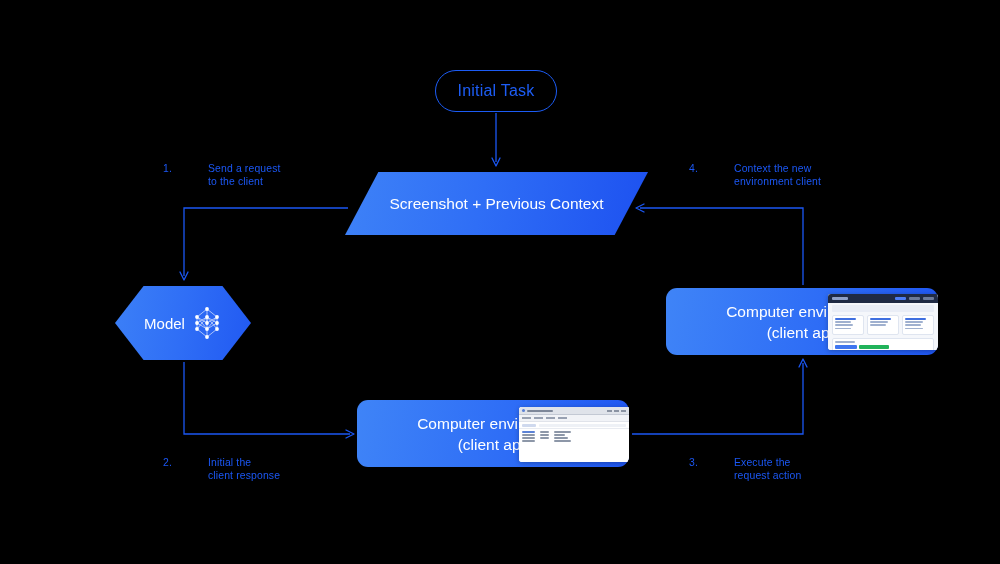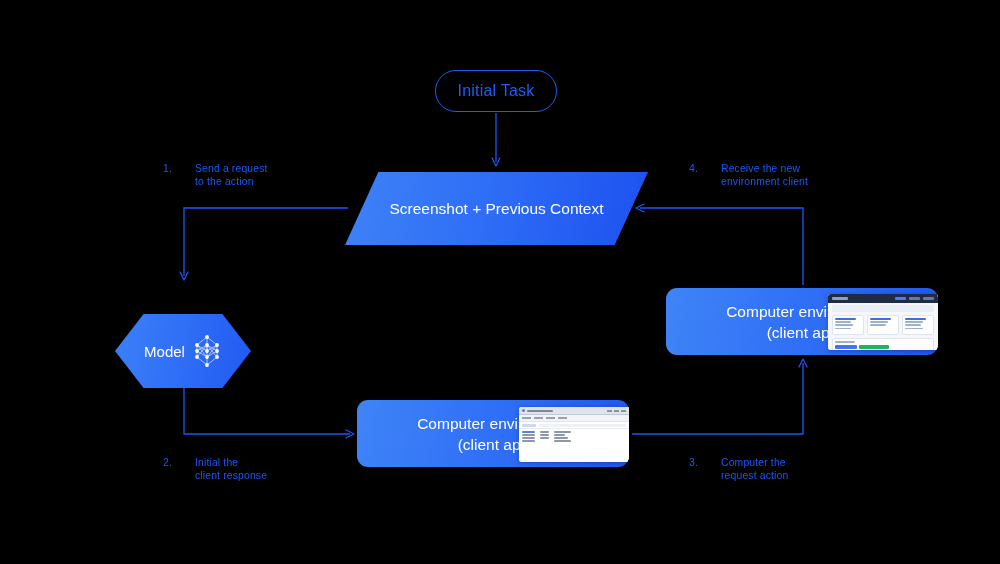--- a/index.html
+++ b/index.html
@@ -40,21 +40,21 @@
     color: #1d5df5;
     font-size: 16px;
     letter-spacing: 0.2px;
   }
 
   
   #screenshot-context {
     left: 345px;
     top: 172px;
     width: 303px;
-    height: 73px;
+    height: 63px;
   }
   #screenshot-context .para-shape {
     position: absolute;
     inset: 0;
     background: linear-gradient(100deg, #3e82f7 0%, #2f6ef6 45%, #1d51f0 100%);
     clip-path: polygon(11% 0%, 100% 0%, 89% 100%, 0% 100%);
   }
   #screenshot-context .para-label {
     position: absolute;
     inset: 0;
@@ -67,21 +67,20 @@
     line-height: 21px;
     z-index: 2;
   }
 
   
   #model-node {
     left: 115px;
     top: 286px;
     width: 136px;
     height: 74px;
-    margin-top: 28px;
   }
   #model-node .hex-shape {
     position: absolute;
     inset: 0;
     background: linear-gradient(100deg, #3c80f7 0%, #2f6ef6 50%, #2159f2 100%);
     clip-path: polygon(21% 0%, 79% 0%, 100% 50%, 79% 100%, 21% 100%, 0% 50%);
   }
   #model-node .hex-inner {
     position: absolute;
     inset: 0;
@@ -197,21 +196,21 @@
 
   
   .step {
     position: absolute;
     color: #1b57f4;
     font-size: 10.4px;
     line-height: 13.4px;
     letter-spacing: 0.15px;
   }
   .step .num { position: absolute; left: 0; top: 0; }
-  .step .txt { position: absolute; left: 32px; top: 0; white-space: nowrap; }
+  .step .txt { position: absolute; left: 45px; top: 0; white-space: nowrap; }
   #step-1 { left: 163px; top: 162px; width: 160px; height: 30px; }
   #step-2 { left: 163px; top: 456px; width: 160px; height: 30px; }
   #step-3 { left: 689px; top: 456px; width: 170px; height: 30px; }
   #step-4 { left: 689px; top: 162px; width: 180px; height: 30px; }
 </style>
 </head>
 <body>
 
 <svg id="canvas" viewBox="0 0 1000 564" xmlns="http://www.w3.org/2000/svg">
   <defs>
@@ -372,39 +371,39 @@
           </div>
       </div>
     </div>
   </div>
 </div>
 
 <div class="step" id="step-1">
   <span class="num">1.</span>
   <span class="txt">
     <span>Send a request</span><br>
-    <span>to the action</span>
+    <span>to the client</span>
   </span>
 </div>
 
 <div class="step" id="step-2">
   <span class="num">2.</span>
   <span class="txt">
     <span>Initial the</span><br>
     <span>client response</span>
   </span>
 </div>
 
 <div class="step" id="step-3">
   <span class="num">3.</span>
   <span class="txt">
-    <span>Computer the</span><br>
+    <span>Execute the</span><br>
     <span>request action</span>
   </span>
 </div>
 
 <div class="step" id="step-4">
   <span class="num">4.</span>
   <span class="txt">
-    <span>Receive the new</span><br>
+    <span>Context the new</span><br>
     <span>environment client</span>
   </span>
 </div>
 
 </body></html>

